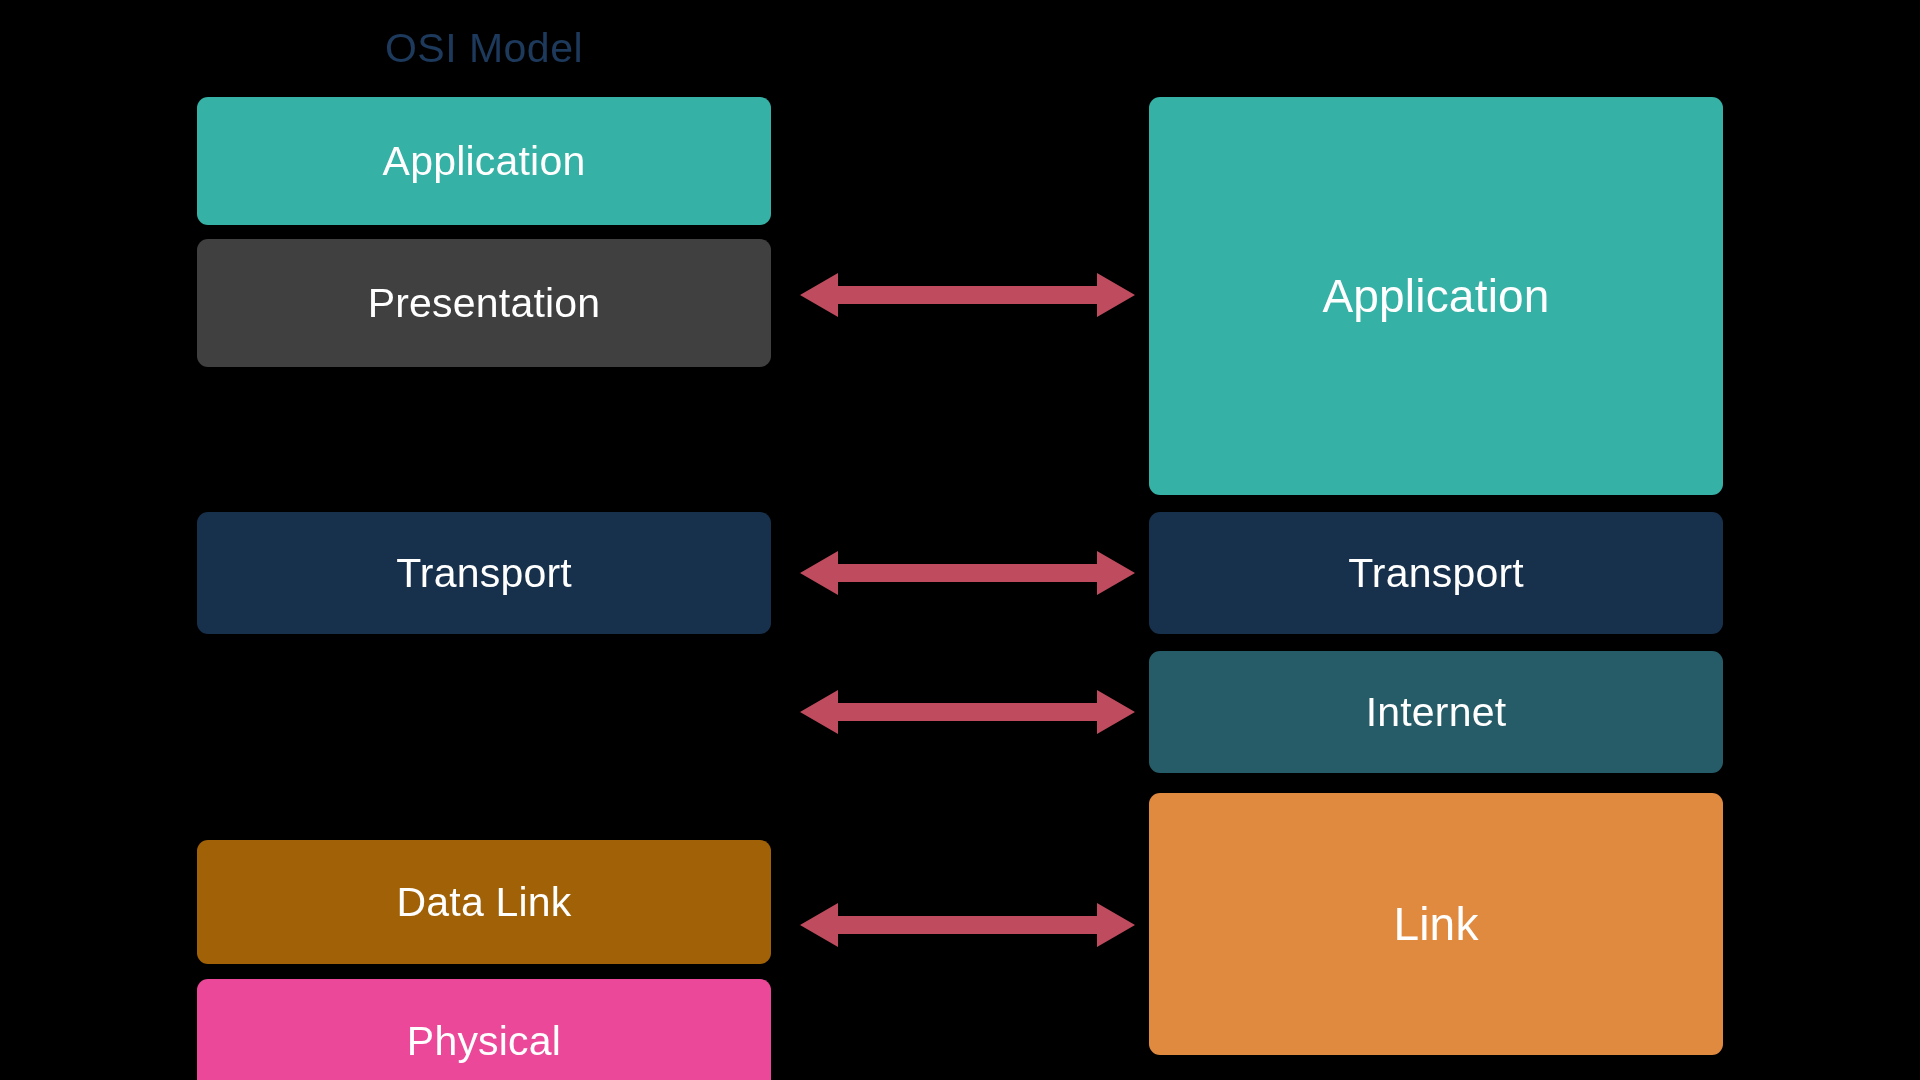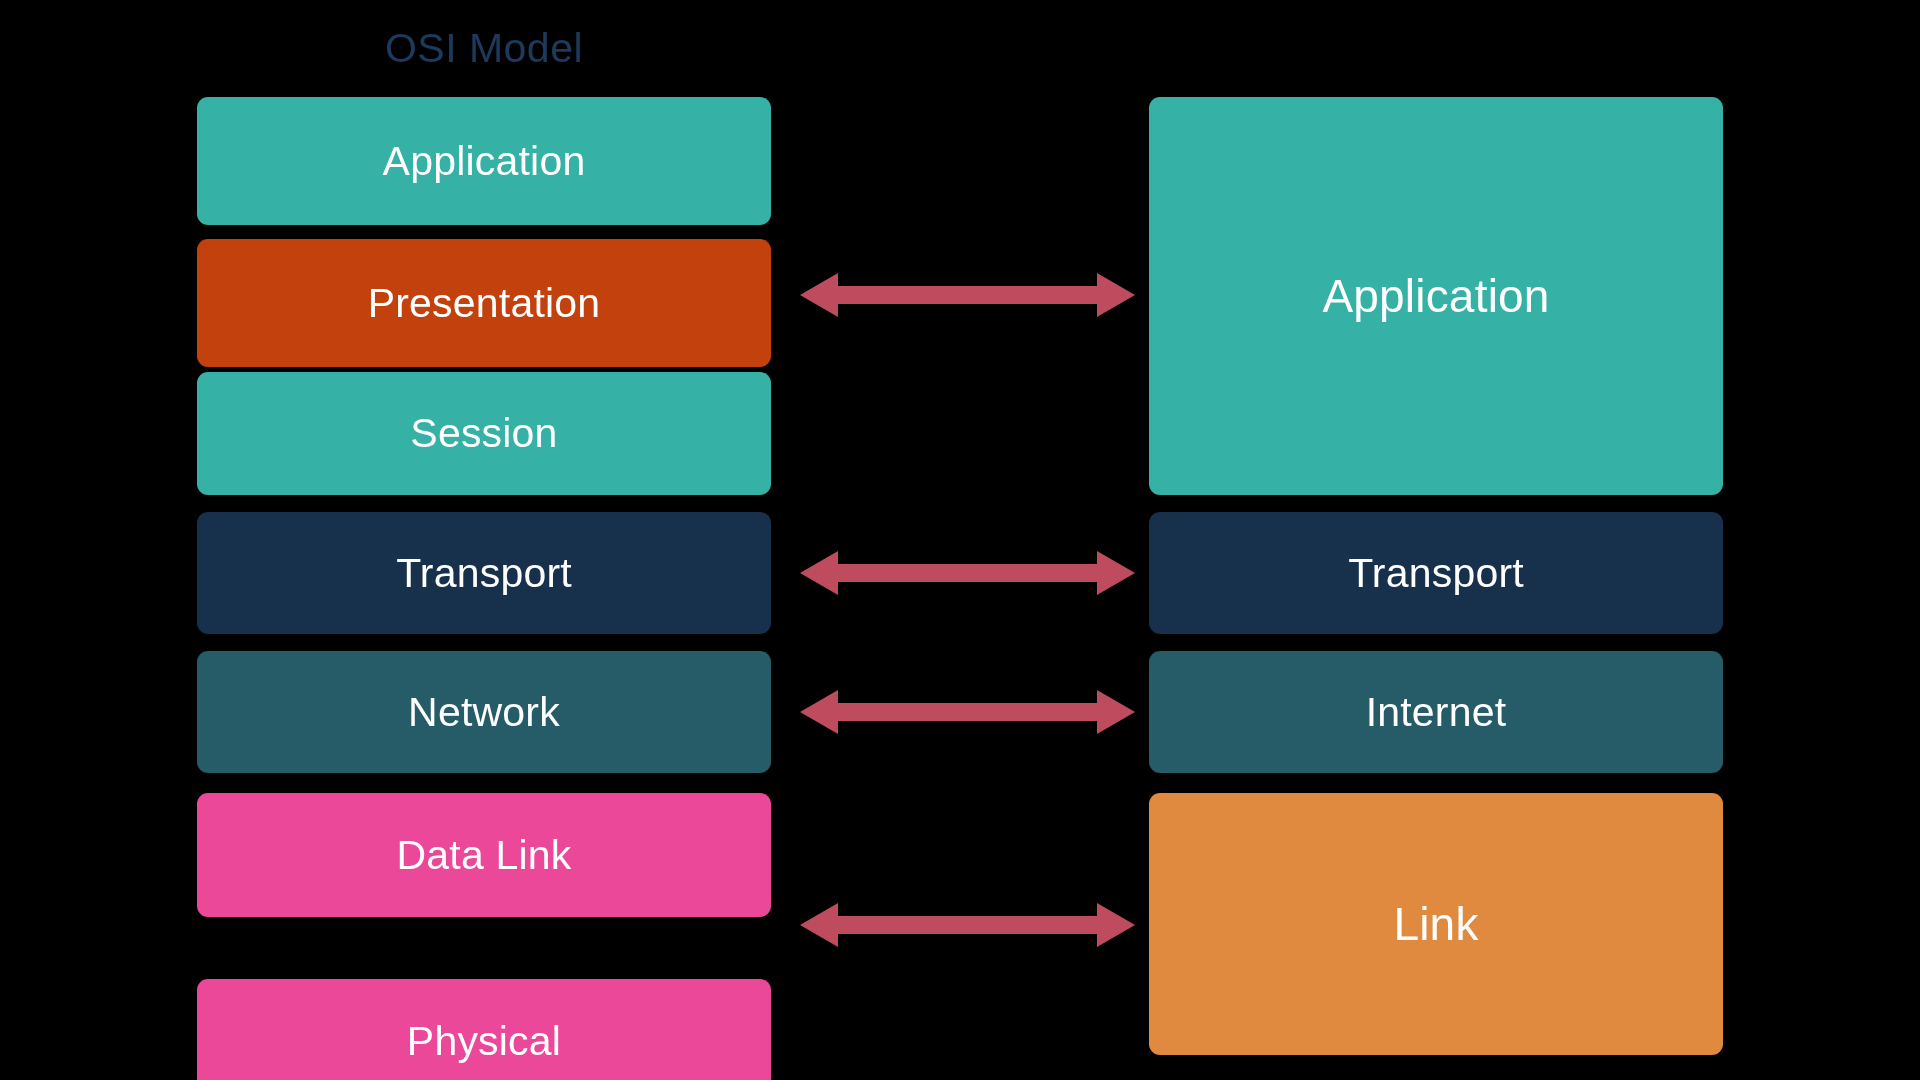--- a/index.html
+++ b/index.html
@@ -52,29 +52,27 @@
 </head>
 <body>
 
 <div id="stage">
 
   <div class="col-title" style="left:484px; top:25px;">OSI Model</div>
 
 
   <div class="layer-box" style="left:197px; top:97px; width:574px; height:128px; background:#35b1a5;">Application</div>
 
-  <div class="layer-box" style="left:197px; top:239px; width:574px; height:128px; background:#c2410c;">Presentation</div>
+  <div class="layer-box" style="left:197px; top:239px; width:574px; height:128px; background:#404040;">Presentation</div>
 
-  <div class="layer-box" style="left:197px; top:372px; width:574px; height:123px; background:#35b1a5;">Session</div>
 
   <div class="layer-box" style="left:197px; top:512px; width:574px; height:122px; background:#17304c;">Transport</div>
 
-  <div class="layer-box" style="left:197px; top:651px; width:574px; height:122px; background:#265c68;">Network</div>
 
-  <div class="layer-box" style="left:197px; top:793px; width:574px; height:124px; background:#ec4899;">Data Link</div>
+  <div class="layer-box" style="left:197px; top:840px; width:574px; height:124px; background:#a16207;">Data Link</div>
 
   <div class="layer-box" style="left:197px; top:931px; width:574px; height:124px; background:#ec4899;margin-top:48px;">Physical</div>
 
   <div class="layer-box big-label" style="left:1149px; top:97px; width:574px; height:398px; background:#35b1a5;">Application</div>
 
   <div class="layer-box" style="left:1149px; top:512px; width:574px; height:122px; background:#17304c;">Transport</div>
 
   <div class="layer-box big-label" style="left:1149px; top:793px; width:574px; height:262px; background:#e08a40;">Link</div>
 
   <div class="layer-box" style="left:1149px; top:651px; width:574px; height:122px; background:#265c68;">Internet</div>

